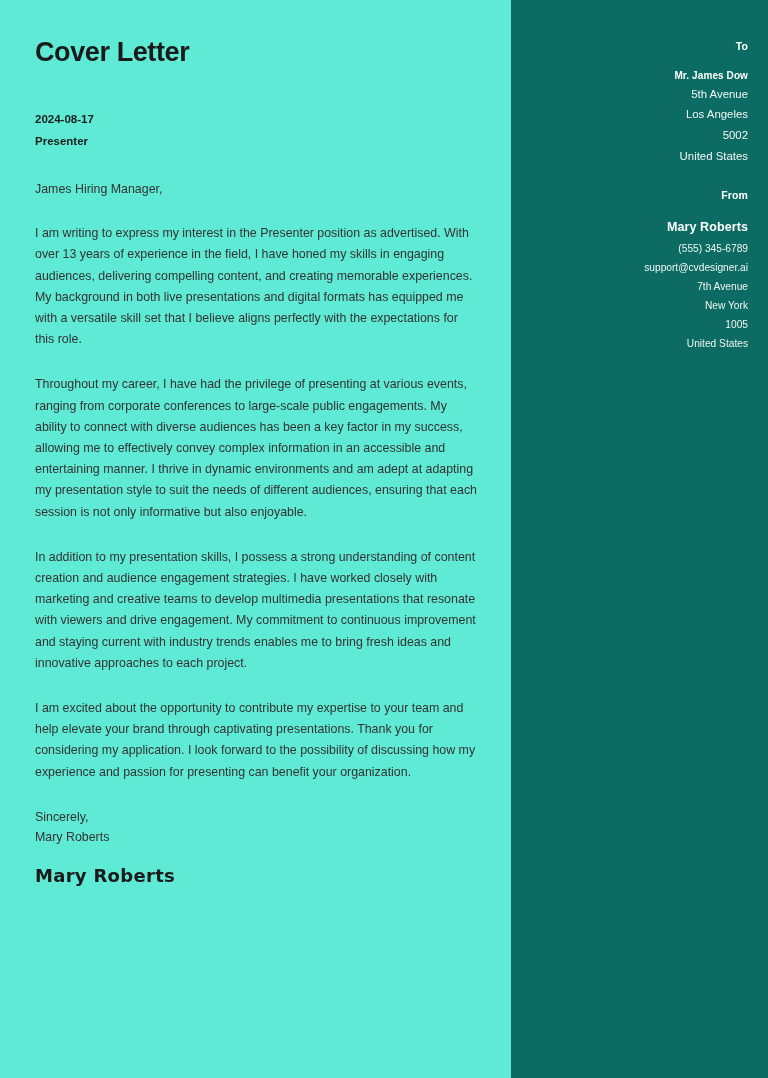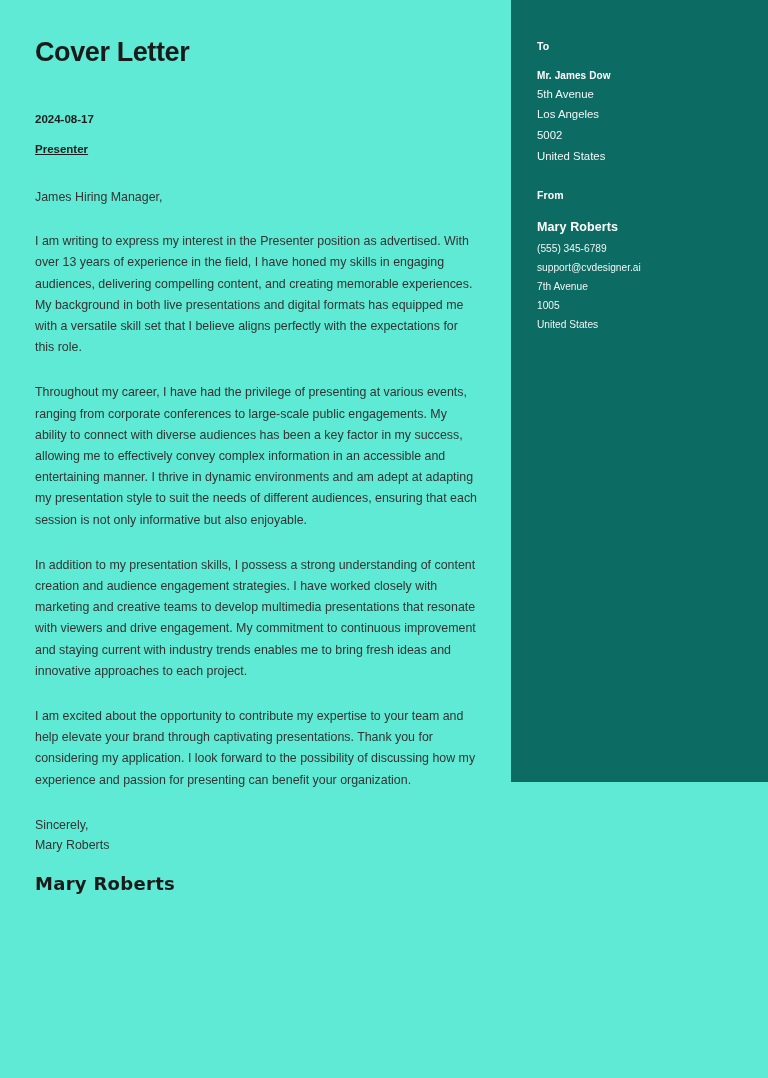--- a/index.html
+++ b/index.html
@@ -42,22 +42,22 @@
     margin-bottom: 45px;
   }
 
   .meta-line {
     font-size: 11.5px;
     font-weight: bold;
     color: #1d1d1d;
     line-height: 1.2;
   }
 
-  .meta-date { margin-bottom: 17px; }
-  .meta-role { margin-bottom: 33px; text-decoration: underline; }
+  .meta-date { margin-bottom: 9px; }
+  .meta-role { margin-bottom: 33px; }
 
   .salutation {
     font-size: 12.4px;
     color: #333333;
     line-height: 1.2;
     margin-bottom: 26px;
   }
 
   .body-paragraph {
     font-size: 12.4px;
@@ -82,24 +82,25 @@
     margin-top: 18px;
     letter-spacing: 0.3px;
   }
 
   
   .sidebar {
     position: absolute;
     left: 511px;
     top: 0;
     width: 257px;
-    height: 782px;
+    height: 1078px;
     background: #0c6b62;
     padding: 40px 20px 0 26px;
     color: #ffffff;
+    text-align: right;
   }
 
   .sidebar-section { margin-bottom: 22px; }
 
   .sidebar-heading {
     font-size: 10.5px;
     font-weight: bold;
     color: #ffffff;
     letter-spacing: 0.1px;
     margin-bottom: 16px;
@@ -170,19 +171,20 @@
       <div class="sidebar-line">5002</div>
       <div class="sidebar-line">United States</div>
     </div>
 
     <div class="sidebar-section">
       <div class="sidebar-heading">From</div>
       <div class="sidebar-name from-name">Mary Roberts</div>
       <div class="sidebar-line-small">(555) 345-6789</div>
       <div class="sidebar-line-small">support@cvdesigner.ai</div>
       <div class="sidebar-line-small">7th Avenue</div>
+      <div class="sidebar-line-small">New York</div>
       <div class="sidebar-line-small">1005</div>
       <div class="sidebar-line-small">United States</div>
     </div>
 
   </div>
 
 </div>
 
 </body></html>

